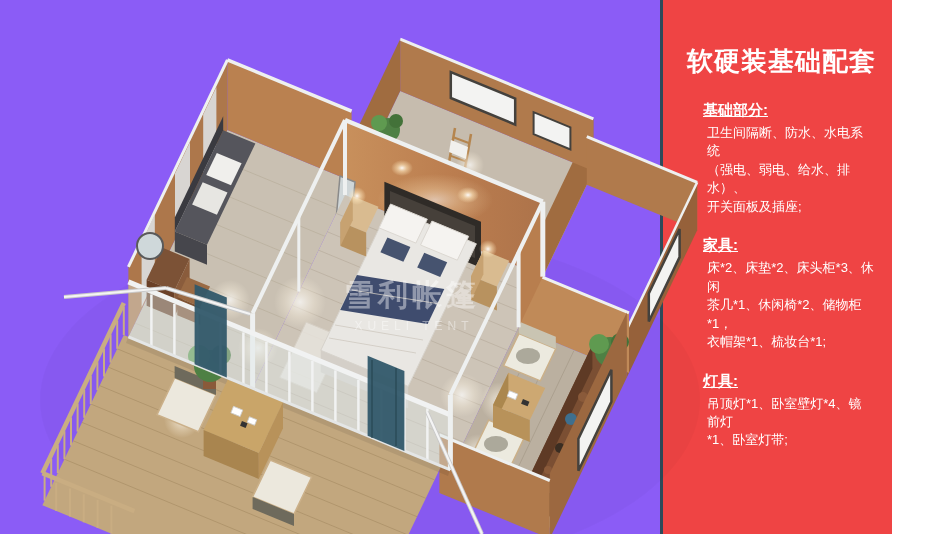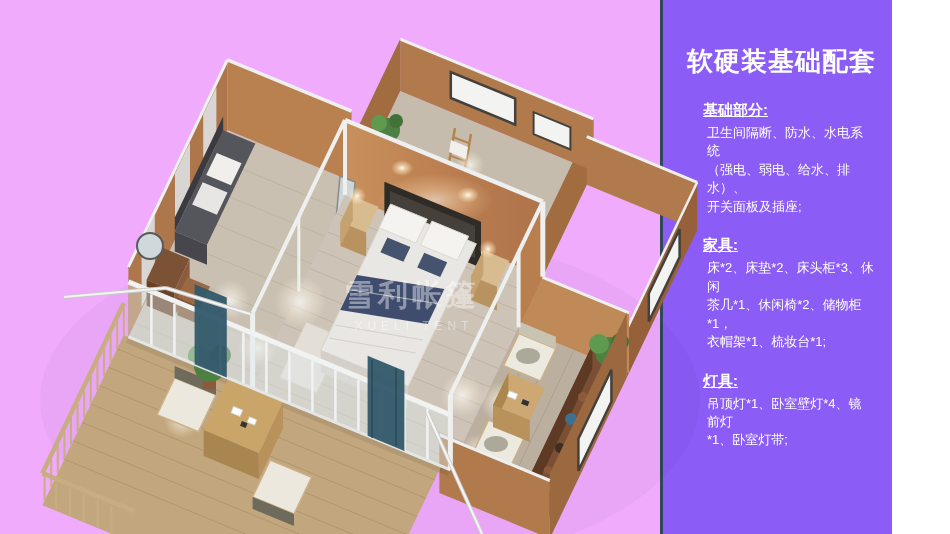--- a/index.html
+++ b/index.html
@@ -2,26 +2,26 @@
 <html><head>
 <meta charset="utf-8">
 <style>
   html,body{margin:0;padding:0;}
   body{
     width:950px;height:534px;overflow:hidden;display:flex;
     font-family:"Liberation Sans","DejaVu Sans",sans-serif;
     background:#ffffff;
   }
   .stage{
-    width:660px;height:534px;background:#f0abfc;position:relative;flex:0 0 auto;
+    width:660px;height:534px;background:#8b5cf6;position:relative;flex:0 0 auto;
   }
   .stage svg{display:block;}
   .panel{
     width:232px;height:534px;flex:0 0 auto;box-sizing:border-box;
-    background:#8b5cf6;border-left:3px solid #2E4A59;color:#fff;
+    background:#ef4444;border-left:3px solid #2E4A59;color:#fff;
     padding:44px 14px 0 24px;
   }
   .panel-title{
     font-size:26px;font-weight:bold;letter-spacing:1px;margin:0 0 22px 0;white-space:nowrap;
   }
   .sections{margin-left:16px;}
   .sec{margin-bottom:20px;}
   .sec-heading{font-size:15px;font-weight:bold;margin:0 0 4px 0;text-decoration:underline;}
   .sec-body{font-size:13px;line-height:1.42;white-space:pre-line;margin:4px;}
   .wm-cn{font-size:30px;font-weight:bold;letter-spacing:4px;}

